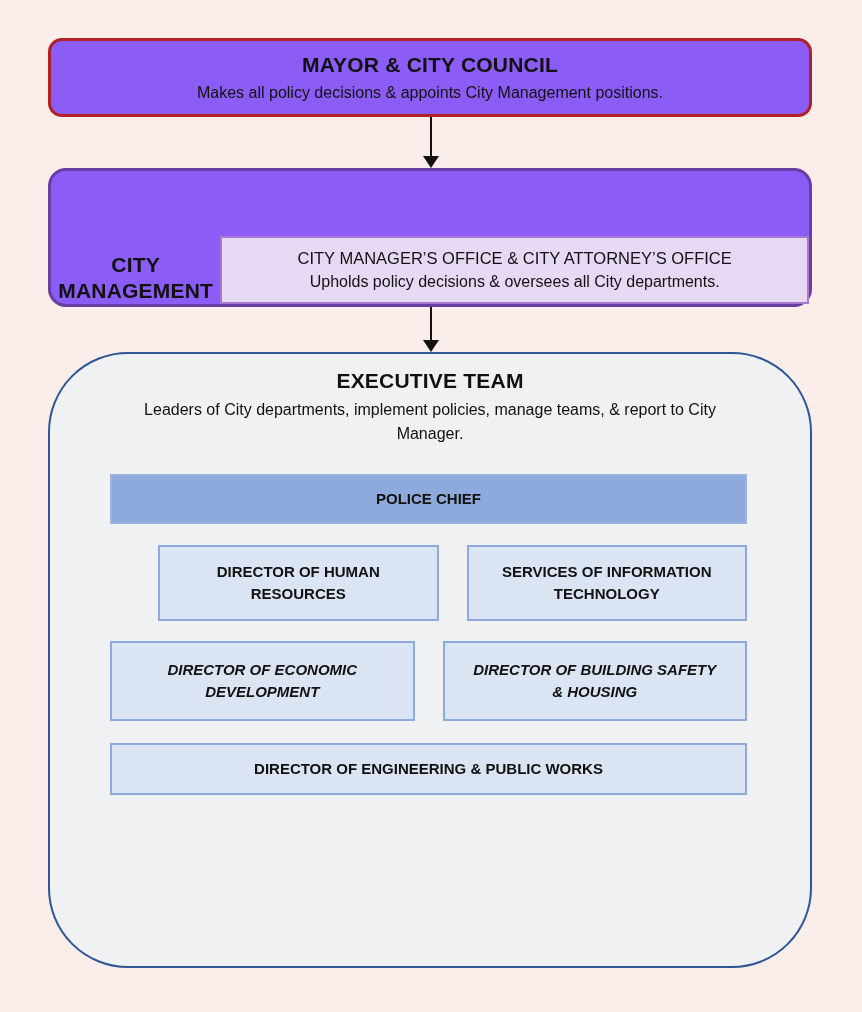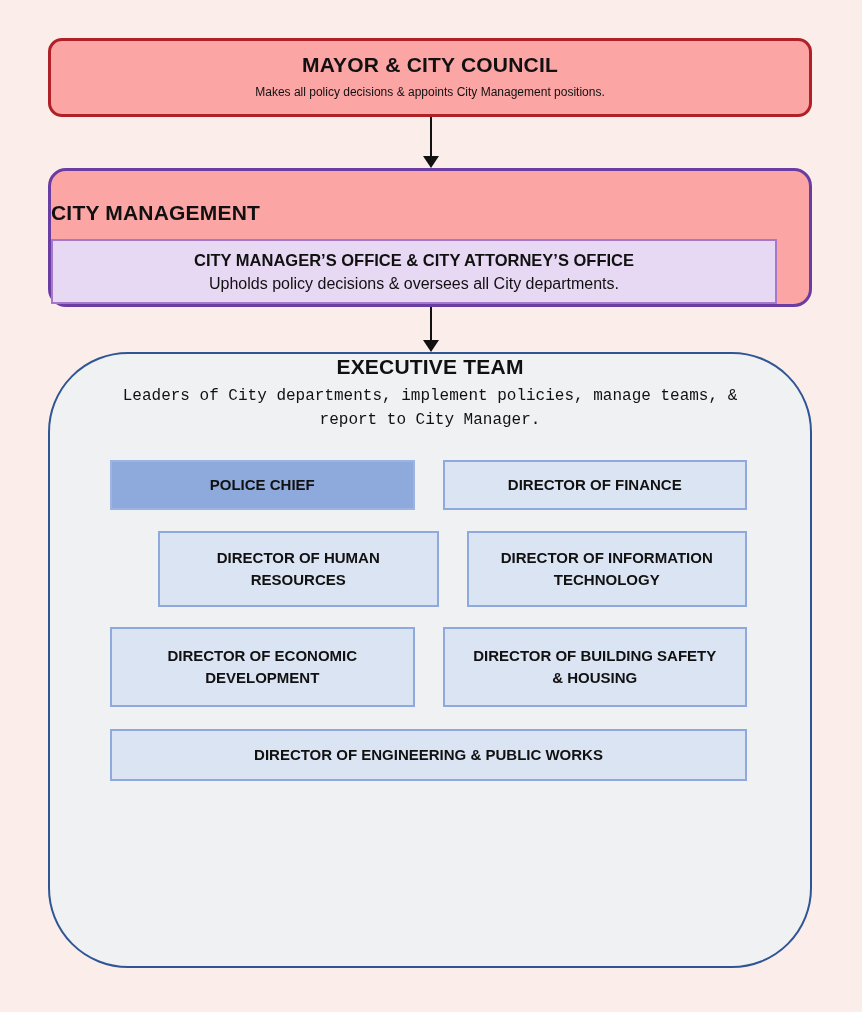--- a/index.html
+++ b/index.html
@@ -9,35 +9,35 @@
     font-family: "Liberation Sans", sans-serif;
     color: #111111;
     overflow: hidden;
   }
   .chart { width: 862px; height: 1012px; position: relative; padding-top: 38px; }
 
   
   .node {
     margin-left: 48px;
     width: 764px;
-    background: #fca5a5;
+    background: #8b5cf6;
   }
   .mayor {
     height: 79px;
     border: 3px solid #b02127;
     border-radius: 14px;
     display: flex; flex-direction: column; align-items: center; justify-content: center;
     gap: 3px;
   }
   .node-title {
     font-size: 21px; font-weight: bold; letter-spacing: 0.2px;
     text-align: center; line-height: 26px;
   }
   .node-sub {
-    font-size: 12px; text-align: center; line-height: 23px;
+    font-size: 16px; text-align: center; line-height: 23px;
   }
 
   
   .arrow {
     display: flex; flex-direction: column; align-items: center;
     width: 862px;
   }
   .arrow .shaft { width: 2px; background: #111111; flex: 1 1 auto; }
   .arrow .head {
     width: 0; height: 0;
@@ -46,67 +46,67 @@
     border-top: 12px solid #111111;
   }
   .arrow-1 { height: 51px; }
   .arrow-2 { height: 45px; }
 
   
   .city-mgmt {
     height: 139px;
     border: 3px solid #6a3da3;
     border-radius: 18px;
-    padding-top: 29px;
-    display: flex; flex-direction: column; align-items: flex-start;
+    padding-top: 15px;
+    display: flex; flex-direction: row; align-items: flex-end;
   }
   .office {
     margin-top: 13px;
     width: 726px;
     height: 68px;
     background: #e7d8f3;
     border: 2px solid #a678cb;
     display: flex; flex-direction: column; align-items: center; justify-content: center;
     gap: 2px;
   }
-  .office-title { font-size: 16.5px; font-weight: bold; text-align: center; line-height: 22px; }
+  .office-title { font-size: 16.5px; font-weight: normal; text-align: center; line-height: 22px; }
   .office-sub { font-size: 16px; text-align: center; line-height: 22px; }
 
   
   .exec {
     height: 616px;
     background: #eff1f3;
     border: 2px solid #2f5694;
     border-radius: 80px;
-    padding-top: 0;
+    padding-top: 14px;
   }
   .exec-sub {
     font-size: 16px; line-height: 24px; text-align: center;
-    width: 620px; margin: 4px auto 0; font-family: Liberation Mono, monospace;
+    width: 620px; margin: 4px auto 0;
   }
   .grid { margin: 28px 63px 0 60px; }
   .row { display: flex; gap: 28px; }
   .gap-a { margin-bottom: 21px; }
   .gap-b { margin-bottom: 17px; }
   .gap-c { margin-bottom: 20px; margin-left: 48px; }
   .gap-d { margin-bottom: 22px; }
   .gap-e { margin-bottom: 6px; }
   .dept {
     flex: 1 1 0;
     background: #dbe4f2;
     border: 2px solid #8ea9db;
     display: flex; align-items: center; justify-content: center;
     text-align: center;
     font-size: 15px; font-weight: bold; line-height: 22px;
     padding: 6px 28px;
   }
   .r-sm { min-height: 50px; }
   .r-sm2 { min-height: 48px; }
   .r-lg { min-height: 76px; }
-  .r-lg2 { min-height: 80px; }
+  .r-lg2 { min-height: 80px; font-style: italic; }
   .r-w1 { min-height: 52px; }
   .r-w2 { min-height: 48px; }
   .dept.highlight {
     background: #8ea9db;
     border-color: #9db4e2;
   }
 </style>
 </head>
 <body>
 
@@ -135,25 +135,24 @@
     <div class="head"></div>
   </div>
 
   <div class="node exec">
     <div class="node-title">EXECUTIVE TEAM</div>
     <div class="exec-sub">Leaders of City departments, implement policies, manage teams, &amp; report to City Manager.</div>
 
     <div class="grid">
       <div class="row gap-a">
         <div class="dept r-sm highlight">POLICE CHIEF</div>
-        <div class="dept r-sm">DIRECTOR OF FINANCE</div>
       </div>
       <div class="row gap-c">
         <div class="dept r-lg">DIRECTOR OF HUMAN RESOURCES</div>
-        <div class="dept r-lg">DIRECTOR OF INFORMATION TECHNOLOGY</div>
+        <div class="dept r-lg">SERVICES OF INFORMATION TECHNOLOGY</div>
       </div>
       <div class="row gap-d">
         <div class="dept r-lg2">DIRECTOR OF ECONOMIC DEVELOPMENT</div>
         <div class="dept r-lg2">DIRECTOR OF BUILDING SAFETY &amp; HOUSING</div>
       </div>
       <div class="row gap-e">
         <div class="dept r-w1">DIRECTOR OF ENGINEERING &amp; PUBLIC WORKS</div>
       </div>
     </div>
   </div>

